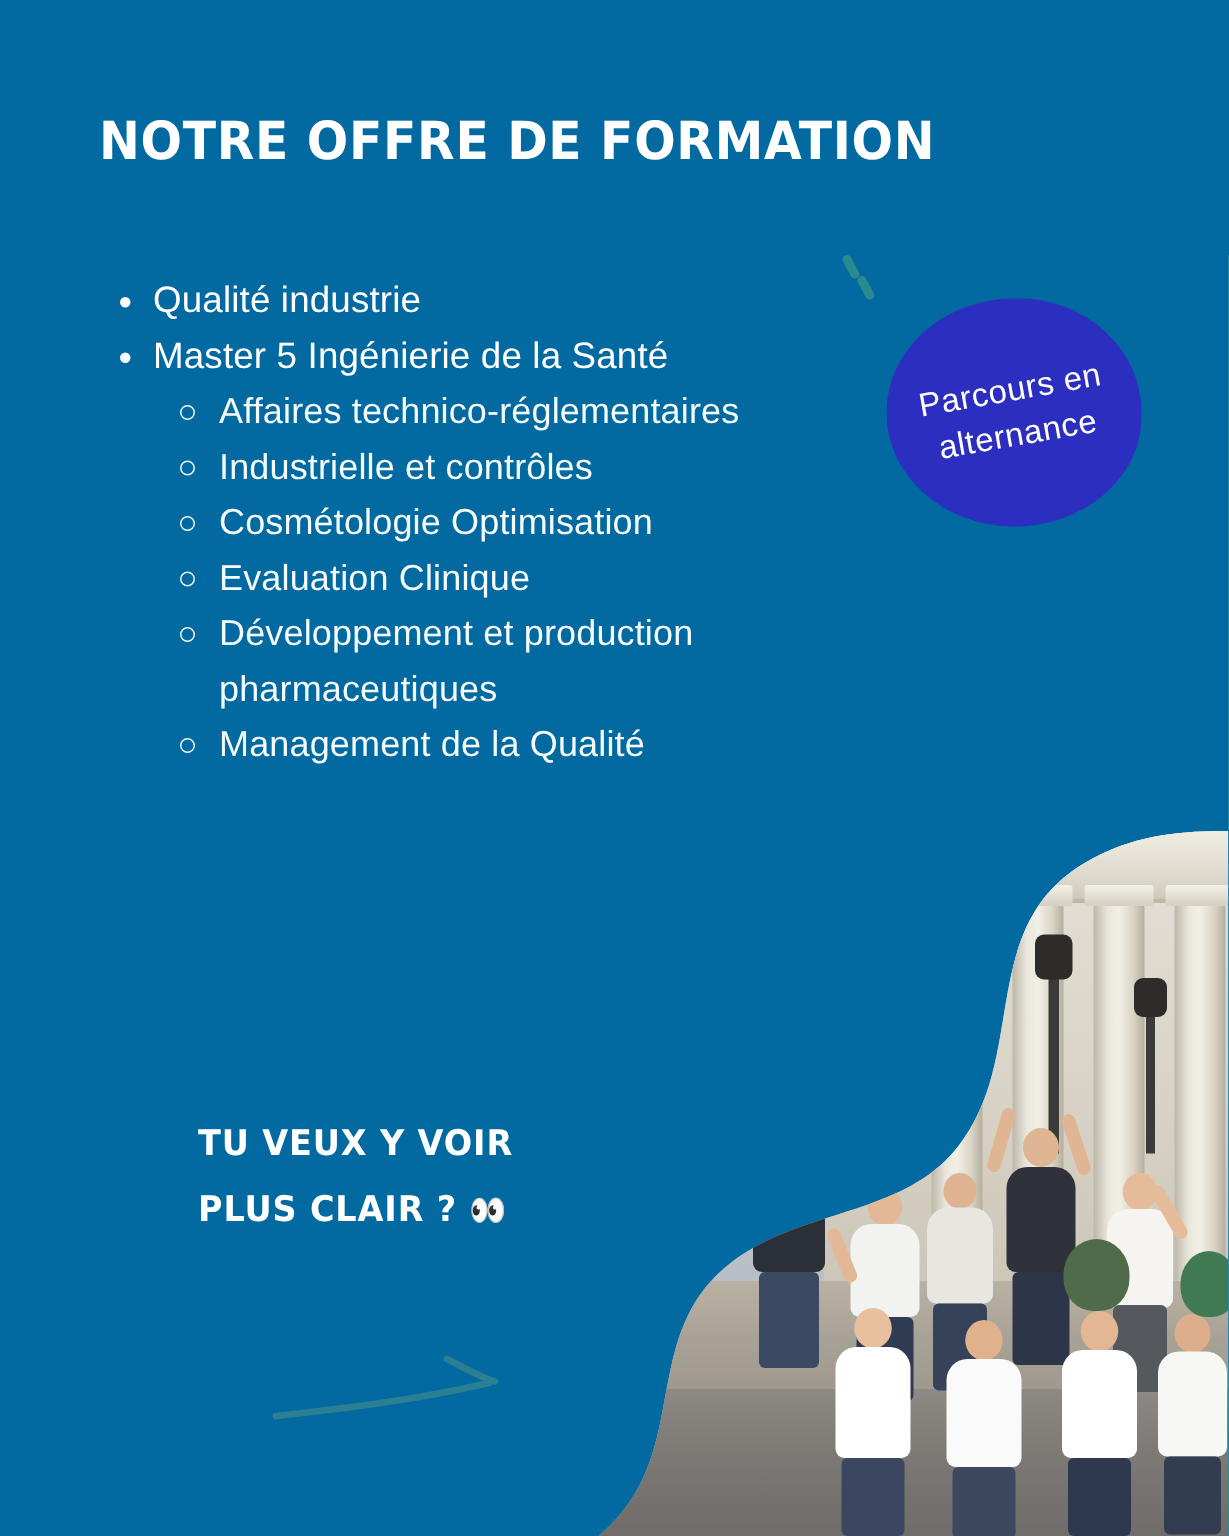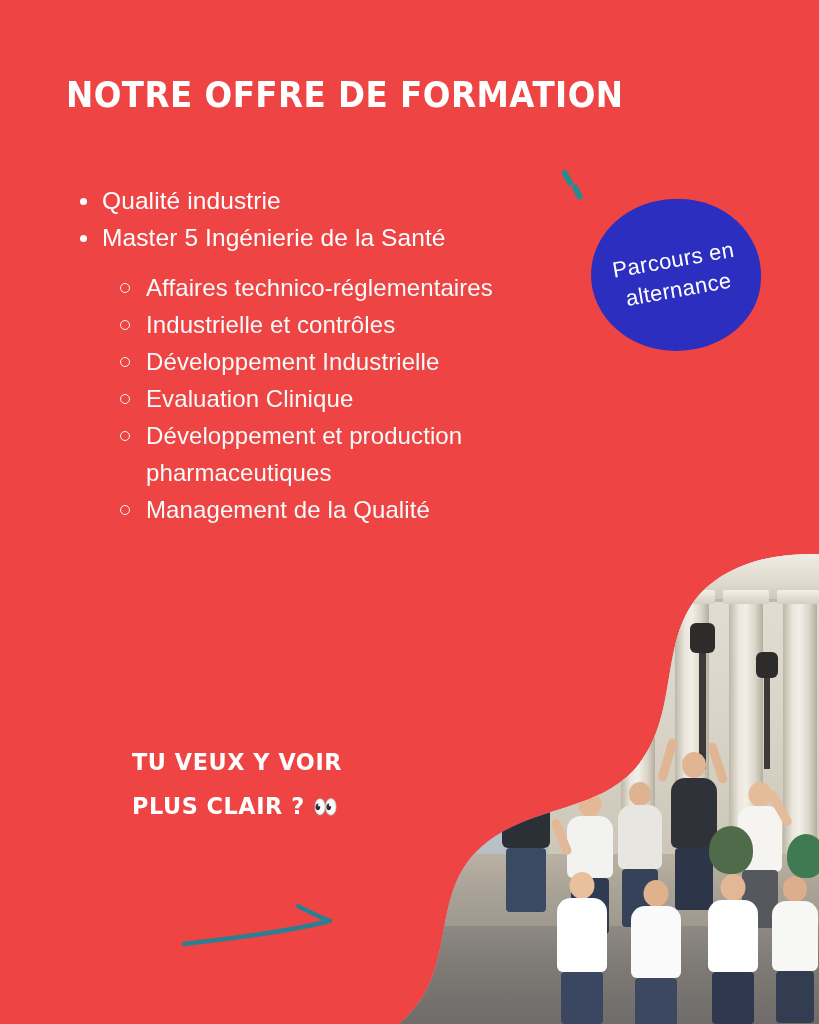--- a/index.html
+++ b/index.html
@@ -13,21 +13,21 @@
   body {
     font-family: "Liberation Sans", sans-serif;
     background: #5cbfb4;
     position: relative;
   }
 
   .poster {
     position: relative;
     width: 819px;
     height: 1024px;
-    background: #ef4444;
+    background: #0369a1;
     overflow: hidden;
   }
 
   
   .title {
     position: absolute;
     left: 66px;
     top: 76px;
     font-family: "DejaVu Sans", sans-serif;
     font-weight: 700;
@@ -67,21 +67,21 @@
     left: 14px;
     top: 16px;
     width: 7px;
     height: 7px;
     border-radius: 50%;
     background: #ffffff;
   }
 
   ul.level2 {
     list-style: none;
-    margin-top: 13px;
+    margin-top: 0px;
   }
   ul.level2 > li.l2 {
     position: relative;
     padding-left: 42px;
     margin-left: 38px;
     font-size: 24px;
     line-height: 37px;
     color: #f4fbfa;
     letter-spacing: 0.1px;
   }
@@ -283,21 +283,21 @@
   </div>
 
   <div class="list-wrap" data-interactable="false">
     <ul class="level1" data-interactable="false">
       <li class="l1" data-interactable="false">Qualité industrie</li>
       <li class="l1" data-interactable="false">Master 5 Ingénierie de la Santé</li>
     </ul>
     <ul class="level2" data-interactable="false">
       <li class="l2" data-interactable="false">Affaires technico-réglementaires</li>
       <li class="l2" data-interactable="false">Industrielle et contrôles</li>
-      <li class="l2" data-interactable="false">Développement Industrielle</li>
+      <li class="l2" data-interactable="false">Cosmétologie Optimisation</li>
       <li class="l2" data-interactable="false">Evaluation Clinique</li>
       <li class="l2" data-interactable="false">Développement et production pharmaceutiques</li>
       <li class="l2" data-interactable="false">Management de la Qualité</li>
     </ul>
   </div>
 
   <div class="cta" data-interactable="false">
     <div data-interactable="false">Tu veux y voir</div>
     <div data-interactable="false">
       <span data-interactable="false">plus clair ?</span>

